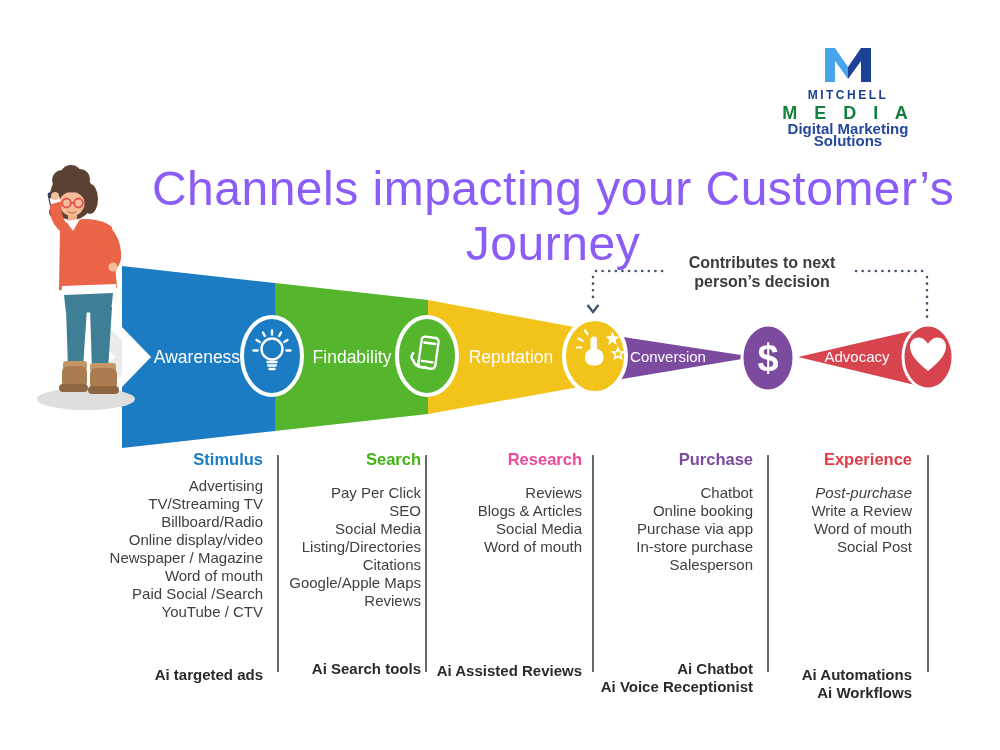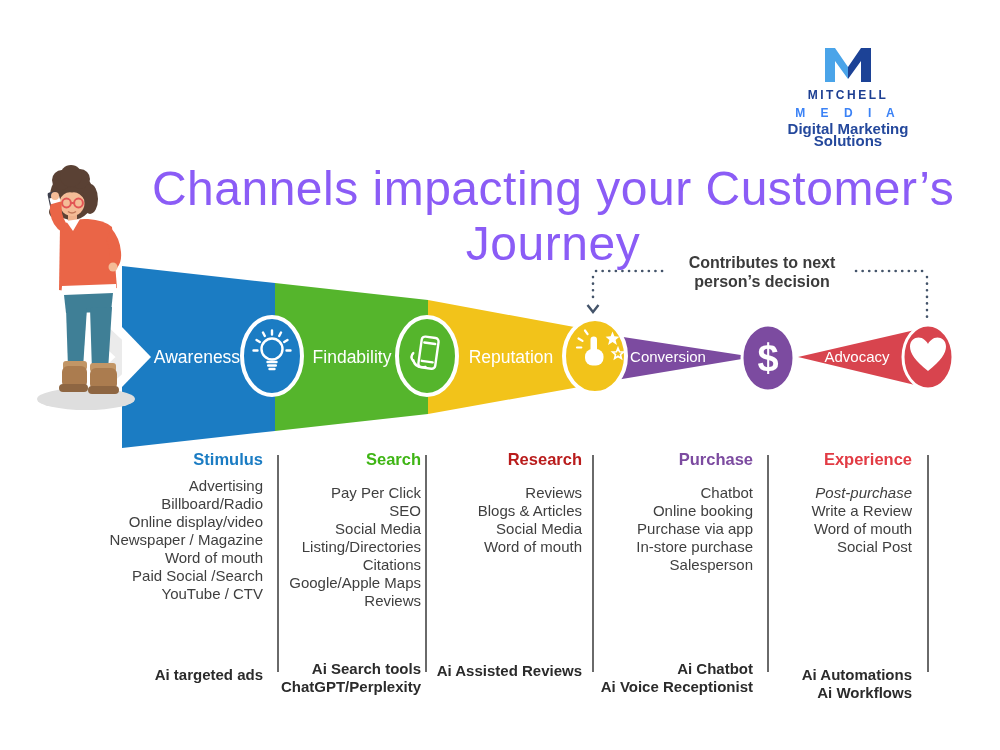--- a/index.html
+++ b/index.html
@@ -4,21 +4,21 @@
 <style>
   html,body{margin:0;padding:0;}
   body{
     width:1000px;height:750px;position:relative;background:#ffffff;
     font-family:"Liberation Sans", sans-serif;overflow:hidden;
   }
   
   .logo{position:absolute;top:48px;left:770px;width:156px;text-align:center;}
   .logo .m-glyph{display:block;margin:0 auto 3px auto;}
   .logo .brand{font-size:12px;font-weight:700;letter-spacing:2.5px;color:#1d3f92;line-height:20px;}
-  .logo .media{font-size:12px;font-weight:600;letter-spacing:6px;color:#3b82f6;line-height:15px;margin-top:1px;}
+  .logo .media{font-size:18px;font-weight:600;letter-spacing:6px;color:#15803d;line-height:15px;margin-top:1px;}
   .logo .tagline{font-size:15px;font-weight:700;color:#24489c;line-height:12px;margin-top:2px;}
   
   .title{
     position:absolute;top:161px;left:146px;width:814px;text-align:center;
     font-size:48px;font-weight:400;color:#8b5cf6;letter-spacing:.5px;
   }
   
   .annotation{
     position:absolute;top:253px;left:662px;width:200px;text-align:center;
     font-size:16px;font-weight:700;color:#3b3b3b;line-height:19px;
@@ -160,20 +160,21 @@
 
 <div class="annotation">
   <div>Contributes to next</div>
   <div>person’s decision</div>
 </div>
 
 <div class="col" style="right:737px;">
   <div class="col-header" style="color: rgb(27, 124, 195);">Stimulus</div>
   <div class="col-items">
       <div class="col-item">Advertising</div>
+      <div class="col-item">TV/Streaming TV</div>
       <div class="col-item">Billboard/Radio</div>
       <div class="col-item">Online display/video</div>
       <div class="col-item">Newspaper / Magazine</div>
       <div class="col-item">Word of mouth</div>
       <div class="col-item">Paid Social /Search</div>
       <div class="col-item">YouTube / CTV</div>
     </div>
   <div class="col-ai" style="top:196px;">
       <div class="ai-item">Ai targeted ads</div>
     </div>
@@ -184,25 +185,24 @@
       <div class="col-item">Pay Per Click</div>
       <div class="col-item">SEO</div>
       <div class="col-item">Social Media</div>
       <div class="col-item">Listing/Directories</div>
       <div class="col-item">Citations</div>
       <div class="col-item">Google/Apple Maps</div>
       <div class="col-item">Reviews</div>
     </div>
   <div class="col-ai" style="top:190px;">
       <div class="ai-item">Ai Search tools</div>
-      <div class="ai-item">ChatGPT/Perplexity</div>
     </div>
 </div>
 <div class="col" style="right:418px;">
-  <div class="col-header" style="color: #b91c1c;">Research</div>
+  <div class="col-header" style="color: #ec4899;">Research</div>
   <div class="col-items" style="margin-top:15px;">
       <div class="col-item">Reviews</div>
       <div class="col-item">Blogs &amp; Articles</div>
       <div class="col-item">Social Media</div>
       <div class="col-item">Word of mouth</div>
     </div>
   <div class="col-ai" style="top:192px;">
       <div class="ai-item">Ai Assisted Reviews</div>
     </div>
 </div>

